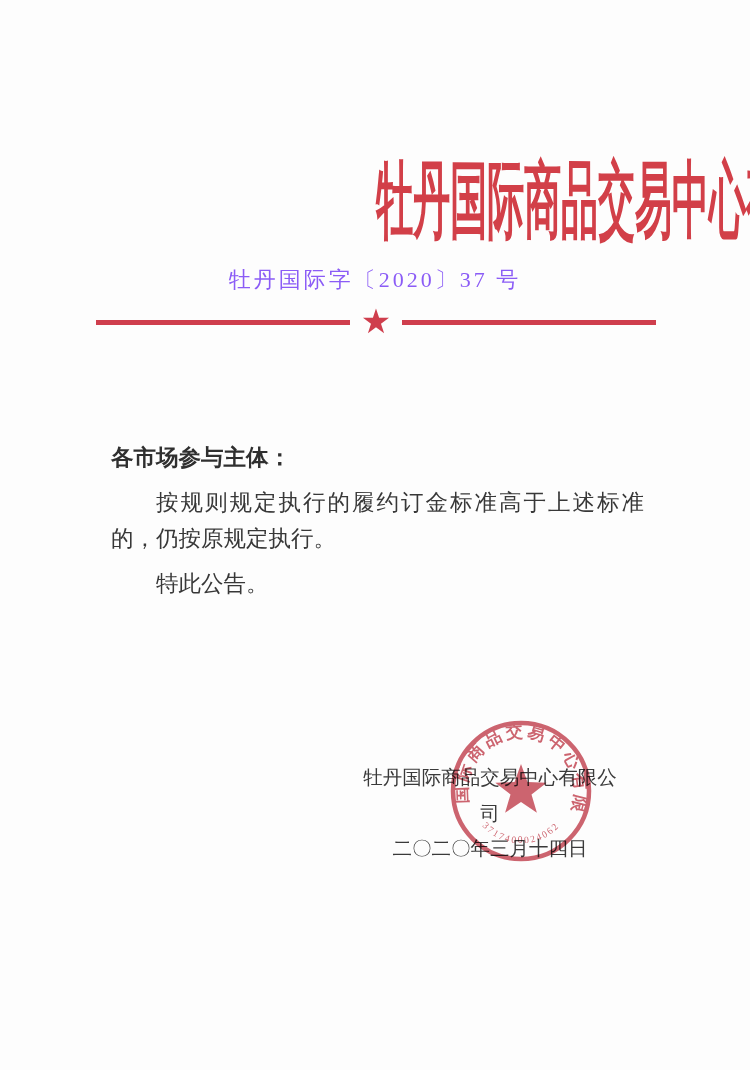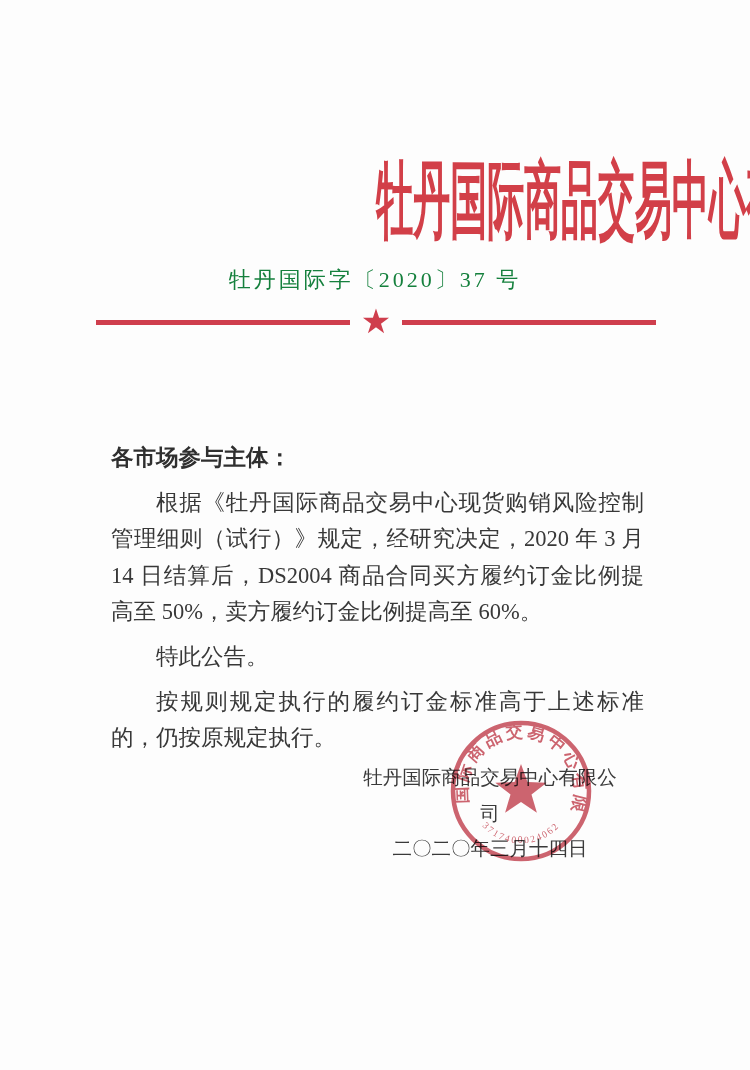--- a/index.html
+++ b/index.html
@@ -37,21 +37,21 @@
 
   
   .doc-number {
     position: absolute;
     top: 265px;
     left: 0;
     width: 100%;
     text-align: center;
     font-size: 22px;
     letter-spacing: 3px;
-    color: #15803d;
+    color: #8b5cf6;
   }
 
   
   .divider {
     position: absolute;
     top: 305px;
     left: 96px;
     width: 560px;
     height: 34px;
     display: flex;
@@ -148,23 +148,22 @@
 
   <div class="divider">
     <span class="rule"></span>
     <span class="star">★</span>
     <span class="rule"></span>
   </div>
 
 
   <div class="body-text">
     <p class="salutation">各市场参与主体：</p>
-    <p class="para">根据《牡丹国际商品交易中心现货购销风险控制管理细则（试行）》规定，经研究决定，2020 年 3 月 14 日结算后，DS2004 商品合同买方履约订金比例提高至 50%，卖方履约订金比例提高至 60%。</p>
+    <p class="para">按规则规定执行的履约订金标准高于上述标准的，仍按原规定执行。</p>
     <p class="para">特此公告。</p>
-    <p class="para">按规则规定执行的履约订金标准高于上述标准的，仍按原规定执行。</p>
   </div>
 
   <div class="signature-block">
     <div>牡丹国际商品交易中心有限公司</div>
     <div>二〇二〇年三月十四日</div>
   </div>
 
   <div class="seal">
     <svg viewBox="-75 -75 150 150" xmlns="http://www.w3.org/2000/svg">
       <defs>

